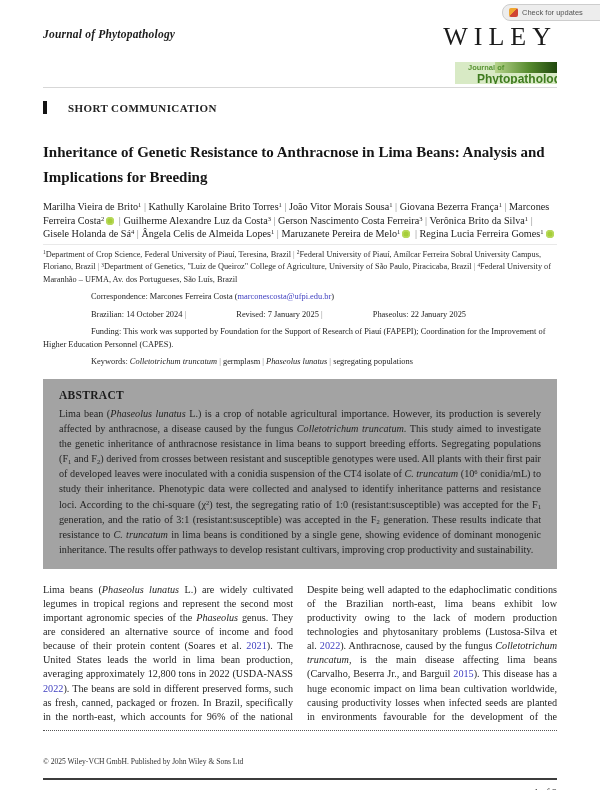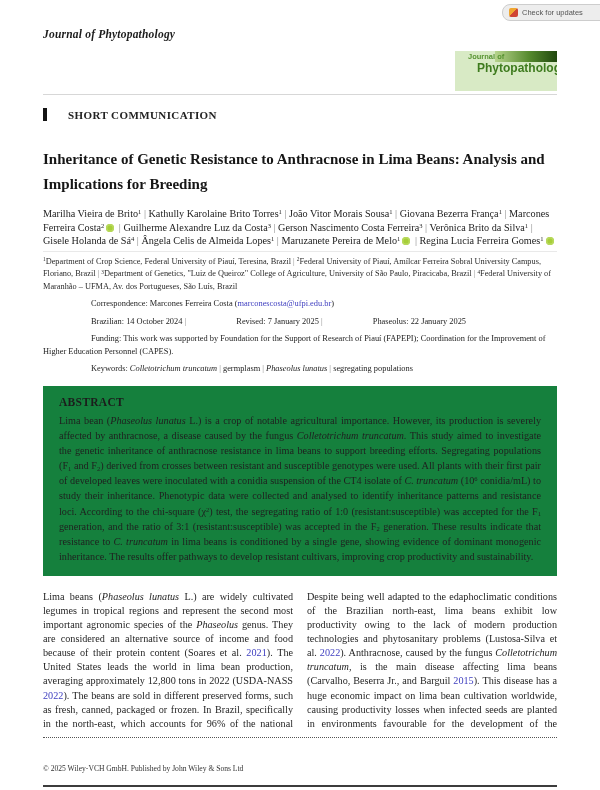--- a/index.html
+++ b/index.html
@@ -16,21 +16,21 @@
     display:flex;align-items:center;gap:4px;padding:0 6px;
     font-family:"Liberation Sans",sans-serif;font-size:7.5px;color:#555;
   }
   .crossmark{width:9px;height:9px;border-radius:2px;flex:0 0 auto;
     background:linear-gradient(135deg,#f0a732 46%,#cf4435 46%);}
   
   .header{display:flex;justify-content:space-between;align-items:flex-start;padding-top:24px;}
   .running-head{font-size:11.5px;font-weight:bold;font-style:italic;margin-top:4px;letter-spacing:.2px;}
   .brand{text-align:right;}
   .wiley{font-size:26px;letter-spacing:6px;color:#1b1b1b;line-height:26px;font-weight:400;}
-  .banner{position:relative;width:102px;height:40px;background:#d8eac5;margin-top:27px;margin-left:auto;overflow:hidden;}
+  .banner{position:relative;width:102px;height:22px;background:#d8eac5;margin-top:12px;margin-left:auto;overflow:hidden;}
   .banner .grad{position:absolute;right:0;top:0;width:62px;height:11px;
     background:linear-gradient(90deg,#b7d48c,#568a2e 55%,#20480e);}
   .banner .l1{position:absolute;left:13px;top:1px;font-family:"Liberation Sans",sans-serif;
     font-size:7.5px;font-weight:bold;color:#569230;z-index:1;}
   .banner .l2{position:absolute;left:22px;top:10px;font-family:"Liberation Sans",sans-serif;
     font-size:12px;font-weight:bold;color:#3e7b1e;z-index:1;}
   .rule-light{border-top:1px solid #d7d7d7;margin-top:3px;}
   
   .section{display:flex;align-items:center;gap:21px;margin-top:13px;}
   .section .bar{width:4px;height:13px;background:#141414;}
@@ -45,21 +45,21 @@
   .orcid{display:inline-block;width:8px;height:8px;border-radius:50%;background:#a6ce39;
     margin:0 2px;vertical-align:-1px;box-shadow:inset 0 0 0 1.5px #b8d95d;}
   .divider-faint{border-top:1px solid #e9e9e9;margin-top:3px;}
   
   .affils{margin-top:4px;font-size:8.3px;line-height:12.4px;color:#2b2b2b;}
   .meta{margin-top:5px;font-size:8.4px;line-height:12.6px;color:#232323;}
   .bd{font-weight:normal;padding-left:48px;}
   .it{font-style:italic;}
   .lnk{color:#4040c0;}
   
-  .abstract{margin-top:10px;background:#15803d;padding:10px 16px 12px;}
+  .abstract{margin-top:10px;background:#a3a3a3;padding:10px 16px 12px;}
   .abstract .abs-h{font-size:11.5px;font-weight:bold;letter-spacing:.3px;margin-bottom:5px;}
   .abstract .abs-t{font-size:10.2px;line-height:15.1px;text-align:justify;color:#1f1f1f;}
   
   .columns{display:flex;gap:14px;margin-top:14px;height:141px;overflow:hidden;}
   .col{flex:1;font-size:10.2px;line-height:14.1px;text-align:justify;color:#1f1f1f;}
   .dotted{border-top:1.5px dotted #555;margin-top:6px;}
   .copyright{margin-top:26px;font-size:7.6px;color:#333;}
   .thick-rule{border-top:2px solid #3c3c3c;margin-top:12px;}
   .footer-row{display:flex;justify-content:space-between;align-items:flex-start;margin-top:6px;}
   .citation{font-size:8.4px;line-height:12.5px;}
@@ -69,20 +69,21 @@
 <body>
 
 <div class="check-badge">
   <span class="crossmark"></span>
   <span>Check for updates</span>
 </div>
 
 <div class="header mx">
   <div class="running-head">Journal of Phytopathology</div>
   <div class="brand">
+    <div class="wiley">WILEY</div>
     <div class="banner">
       <div class="grad"></div>
       <div class="l1">Journal of</div>
       <div class="l2">Phytopathology</div>
     </div>
   </div>
 </div>
 
 <div class="rule-light mx"></div>
 

